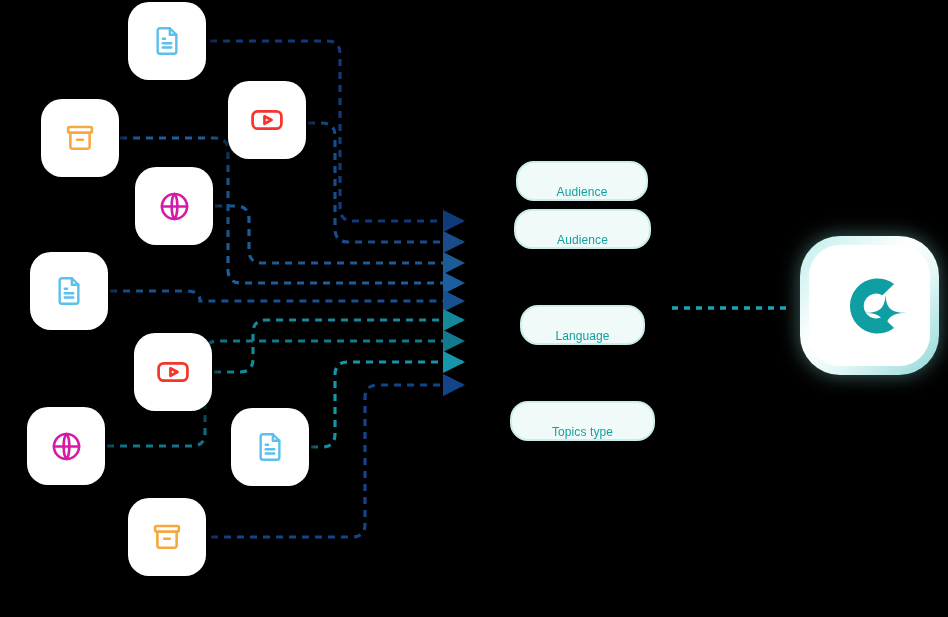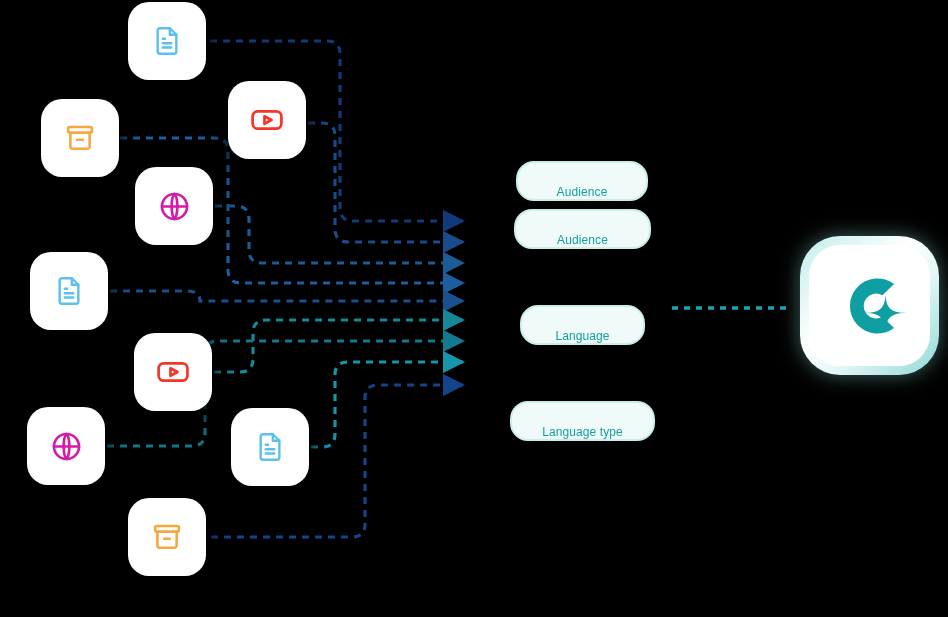--- a/index.html
+++ b/index.html
@@ -208,21 +208,21 @@
   <div class="pill" style="left:516px;top:161px;width:128px;">
     <span>Audience</span>
   </div>
   <div class="pill" style="left:514px;top:209px;width:133px;">
     <span>Audience</span>
   </div>
   <div class="pill" style="left:520px;top:305px;width:121px;">
     <span>Language</span>
   </div>
   <div class="pill" style="left:510px;top:401px;width:141px;">
-    <span>Language type</span>
+    <span>Topics type</span>
   </div>
 
   <div id="logo-card">
     <span>
       <svg width="86" height="86" viewBox="0 0 100 100" xmlns="http://www.w3.org/2000/svg">
 
         <path d="M78 24.5 A32 32 0 1 0 78 75.5 L64.5 62.5 A14.5 14.5 0 1 1 64.5 37.5 Z" fill="#0f9fa2"></path>
 
         <path d="M68 34 C68 52 74 58 92 58 C74 58 68 64 68 82 C68 64 62 58 44 58 C62 58 68 52 68 34 Z" fill="#0f9fa2"></path>
       </svg>

